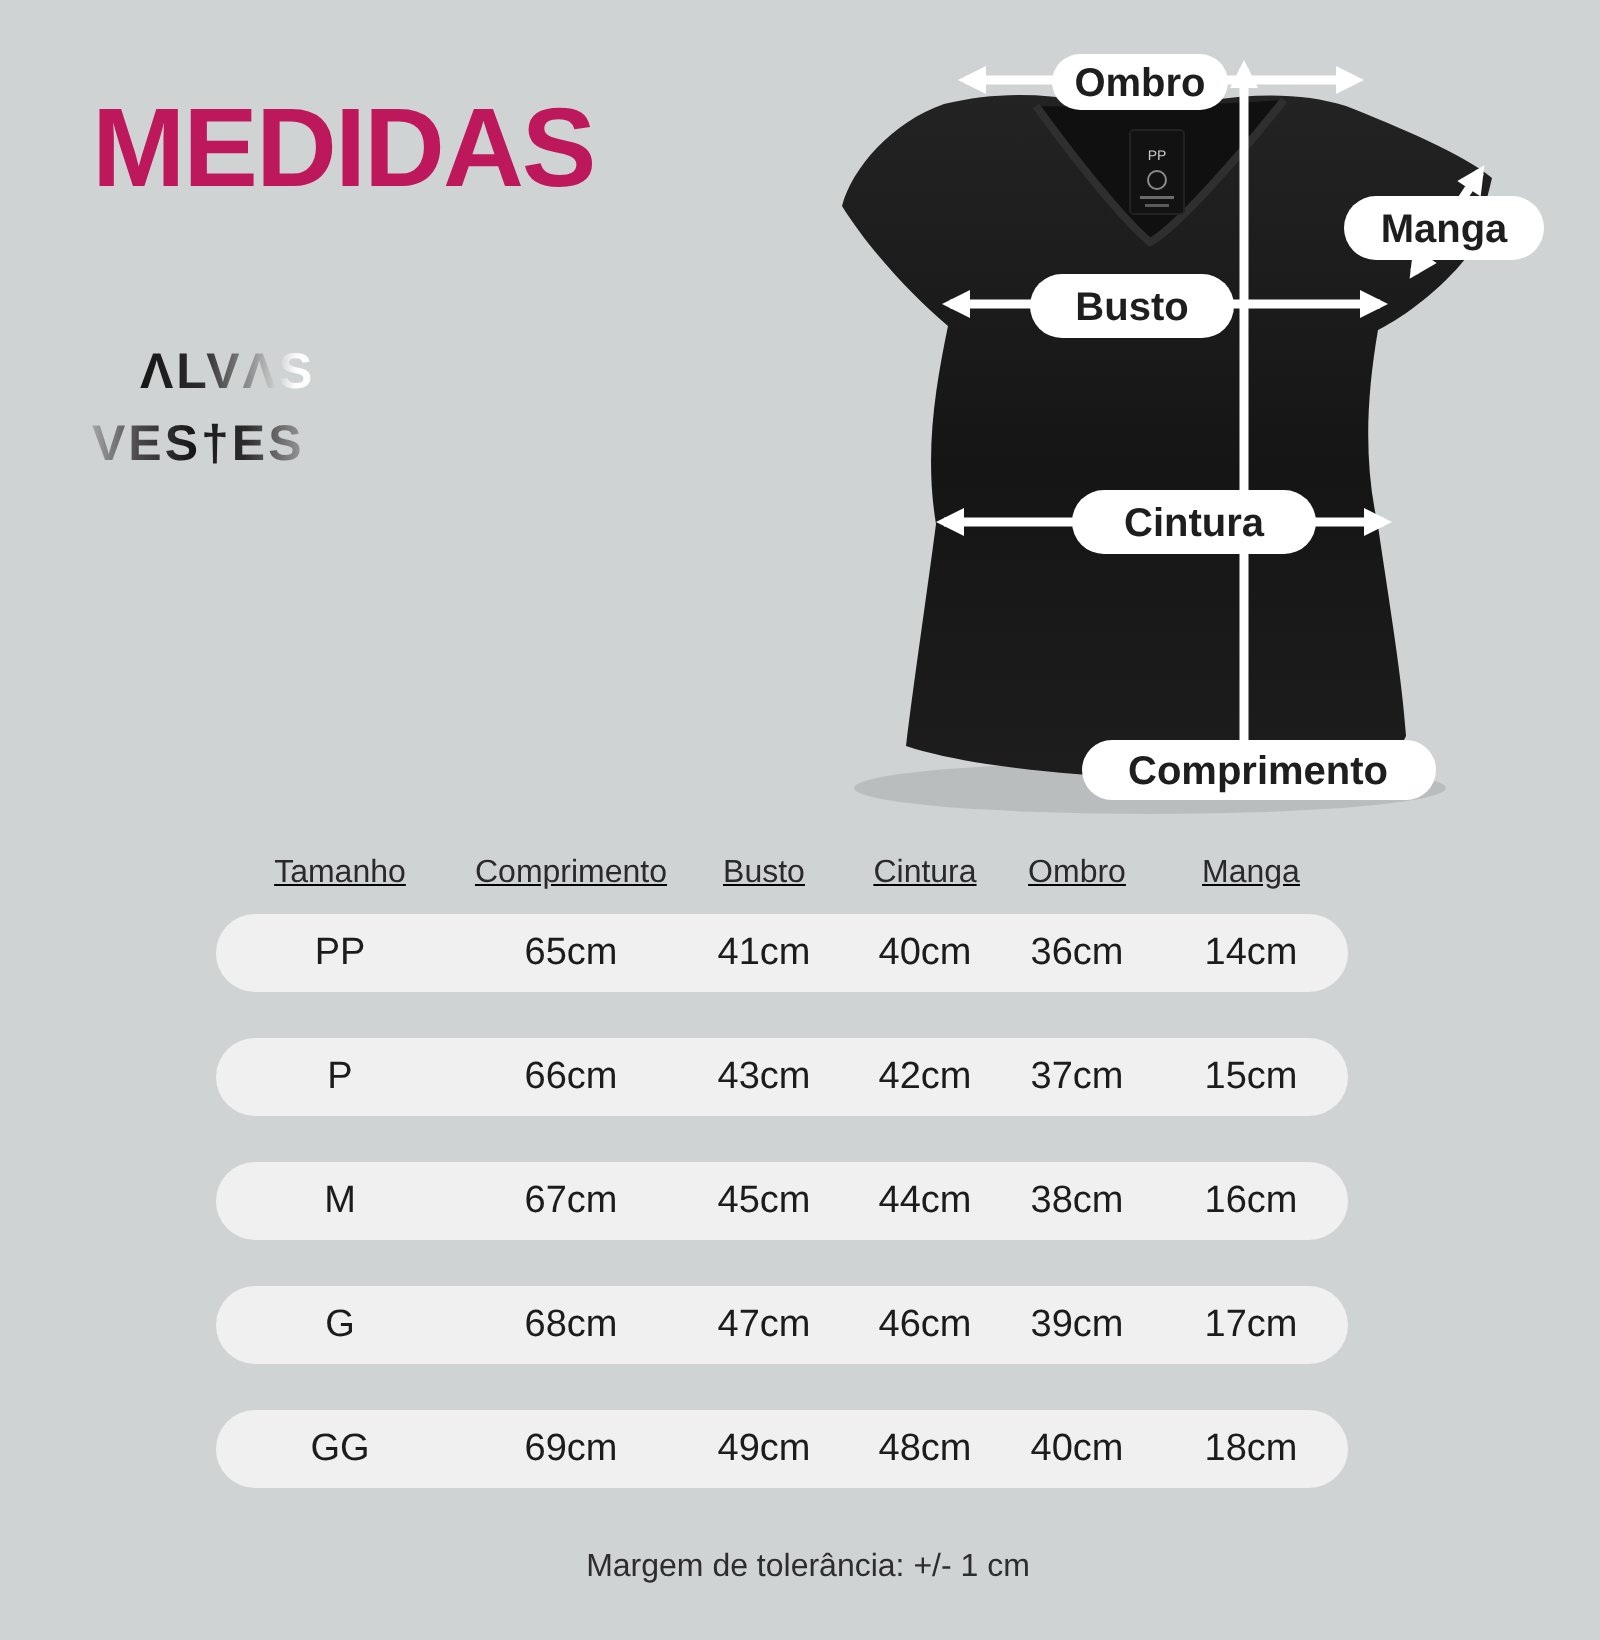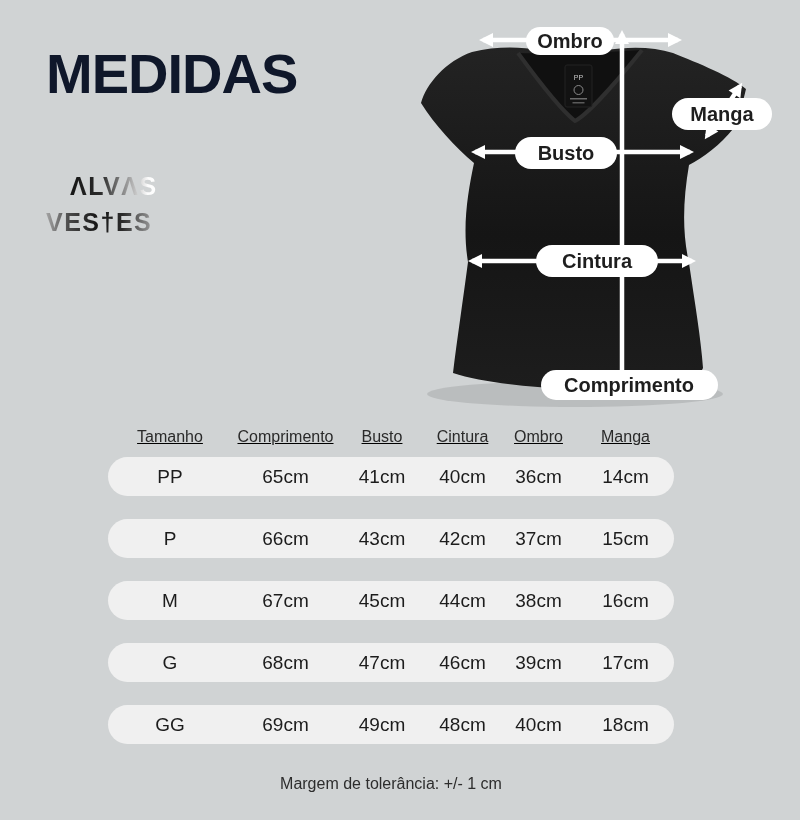--- a/index.html
+++ b/index.html
@@ -1,21 +1,21 @@
 <!DOCTYPE html>
 <html><head>
 <meta charset="utf-8">
 <style>
   html,body{margin:0;padding:0;}
   body{width:800px;height:820px;font-family:"Liberation Sans","DejaVu Sans",sans-serif;}
   .canvas{position:relative;width:800px;height:820px;background:#d0d3d4;overflow:hidden;}
 
   
   .title{position:absolute;left:46px;top:46px;font-weight:800;font-size:56px;line-height:55px;letter-spacing:-1px;}
-  .title .t1{color:#0f172a;}
+  .title .t1{color:#be185d;}
   .title .t2{color:#df1fe9;}
 
   
   .logo{position:absolute;left:46px;top:168px;font-weight:800;font-size:25px;line-height:36px;letter-spacing:1.5px;}
   .logo .l1,.logo .l2{display:inline-block;color:transparent;-webkit-text-fill-color:transparent;
     -webkit-background-clip:text;background-clip:text;}
   .logo .row1{padding-left:24px;}
   .logo .l1{background-image:linear-gradient(93deg,#151515 0%,#2a2a2a 35%,#8f8f8f 62%,#fdfdfd 88%);}
   .logo .l2{background-image:linear-gradient(92deg,#a6a6a6 0%,#4a4a4a 22%,#161616 48%,#2b2b2b 72%,#9c9c9c 100%);}
 
@@ -26,21 +26,21 @@
   
   .table{position:absolute;left:108px;top:427px;width:566px;}
   .thead,.trow{display:grid;grid-template-columns:124px 107px 86px 75px 77px 97px;align-items:center;}
   .thead{height:20px;margin-bottom:10px;text-decoration:underline;}
   .thead span{text-align:center;font-size:16px;color:#2a2a2a;font-weight:500;}
   .trow{height:39px;margin-bottom:23px;background:#f0f0f0;border-radius:20px;}
   .trow span{text-align:center;font-size:19px;color:#1c1c1c;}
   .trow:last-child{margin-bottom:0;}
 
   
-  .note{position:absolute;left:108px;top:775px;width:566px;text-align:center;font-size:16px;color:#2d2d2d;}
+  .note{position:absolute;left:121px;top:775px;width:566px;text-align:center;font-size:16px;color:#2d2d2d;}
 </style>
 </head>
 <body>
 
 <div class="canvas">
 
   <div class="title">
     <div class="t1">MEDIDAS</div>
   </div>
 

